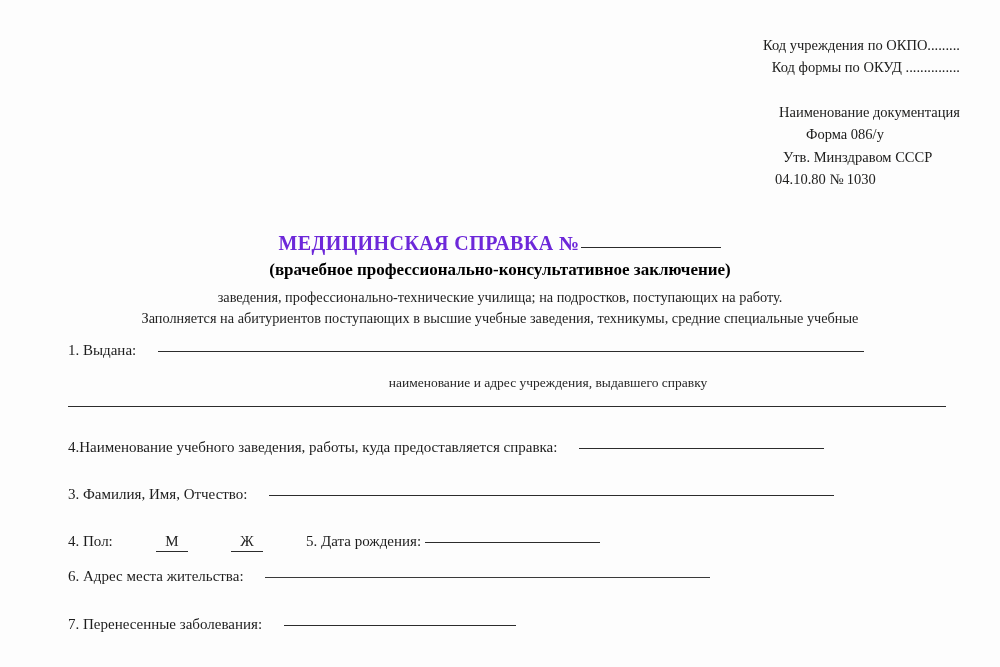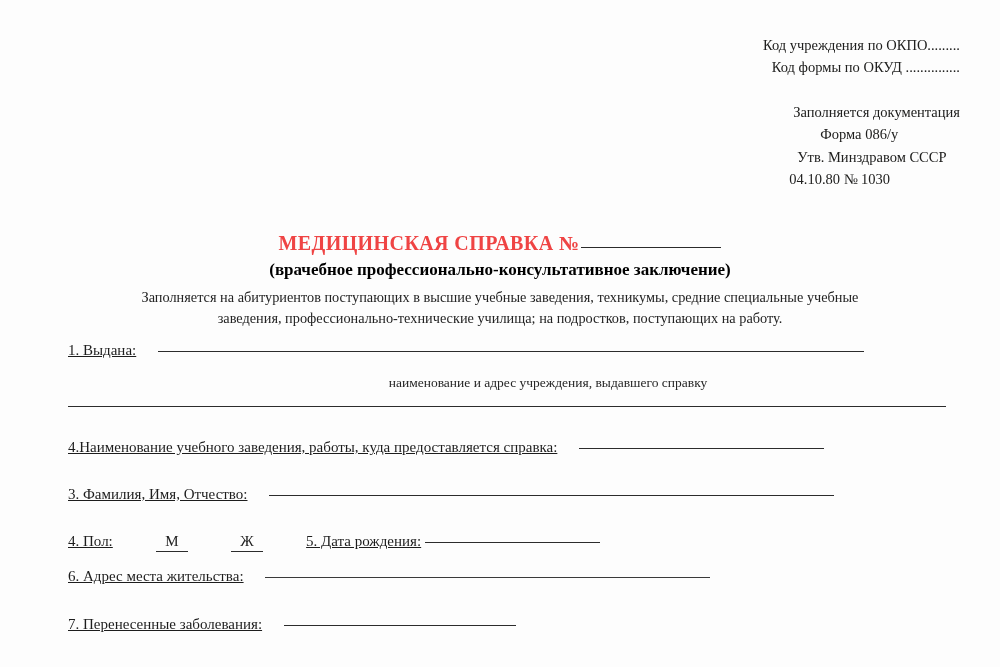--- a/index.html
+++ b/index.html
@@ -51,21 +51,21 @@
     top: 232px;
     left: 0;
     width: 1000px;
     text-align: center;
   }
   .main-title {
     font-size: 20px;
     font-weight: bold;
     letter-spacing: 0.4px;
     display: inline-block;
-    color: #ef4444;
+    color: #6d28d9;
   }
   .main-title .num-line {
     display: inline-block;
     width: 140px;
     border-bottom: 1.6px solid #2b2b2b;
     vertical-align: 2px;
     margin-left: 2px;
   }
   .subtitle {
     margin-top: 5px;
@@ -93,21 +93,20 @@
     font-size: 15px;
     color: #1d1d1d;
   }
   .row {
     position: relative;
     margin-bottom: 0;
   }
   .lbl {
     display: inline-block;
     white-space: nowrap;
-    text-decoration: underline;
   }
   .fill {
     display: inline-block;
     border-bottom: 1.5px solid #2c2c2c;
     vertical-align: 3px;
   }
   .fill-thin {
     display: inline-block;
     border-bottom: 1.2px solid #3a3a3a;
     vertical-align: 3px;
@@ -158,35 +157,35 @@
 <body>
 
 <div class="page">
 
   <div class="header-block">
     <div class="codes">
       <div>Код учреждения по ОКПО.........</div>
       <div>Код формы по ОКУД ...............</div>
     </div>
     <div class="doc-info">
-      <div class="l1">Заполняется документация</div>
+      <div class="l1">Наименование документация</div>
       <div class="l2">Форма 086/у</div>
       <div class="l3">Утв. Минздравом СССР</div>
       <div class="l4">04.10.80 № 1030</div>
     </div>
   </div>
 
   <div class="title-wrap">
     <div class="main-title">
       <span>МЕДИЦИНСКАЯ СПРАВКА №</span><span class="num-line"></span>
     </div>
     <div class="subtitle">(врачебное профессионально-консультативное заключение)</div>
     <div class="intro">
+      <div>заведения, профессионально-технические училища; на подростков, поступающих на работу.</div>
       <div>Заполняется на абитуриентов поступающих в  высшие учебные заведения, техникумы, средние специальные учебные</div>
-      <div>заведения, профессионально-технические училища; на подростков, поступающих на работу.</div>
     </div>
   </div>
 
   <div class="form">
 
     <div class="row row1">
       <span class="lbl">1. Выдана:</span>
       <span class="spacer-s"></span>
       <span class="fill"></span>
     </div>

